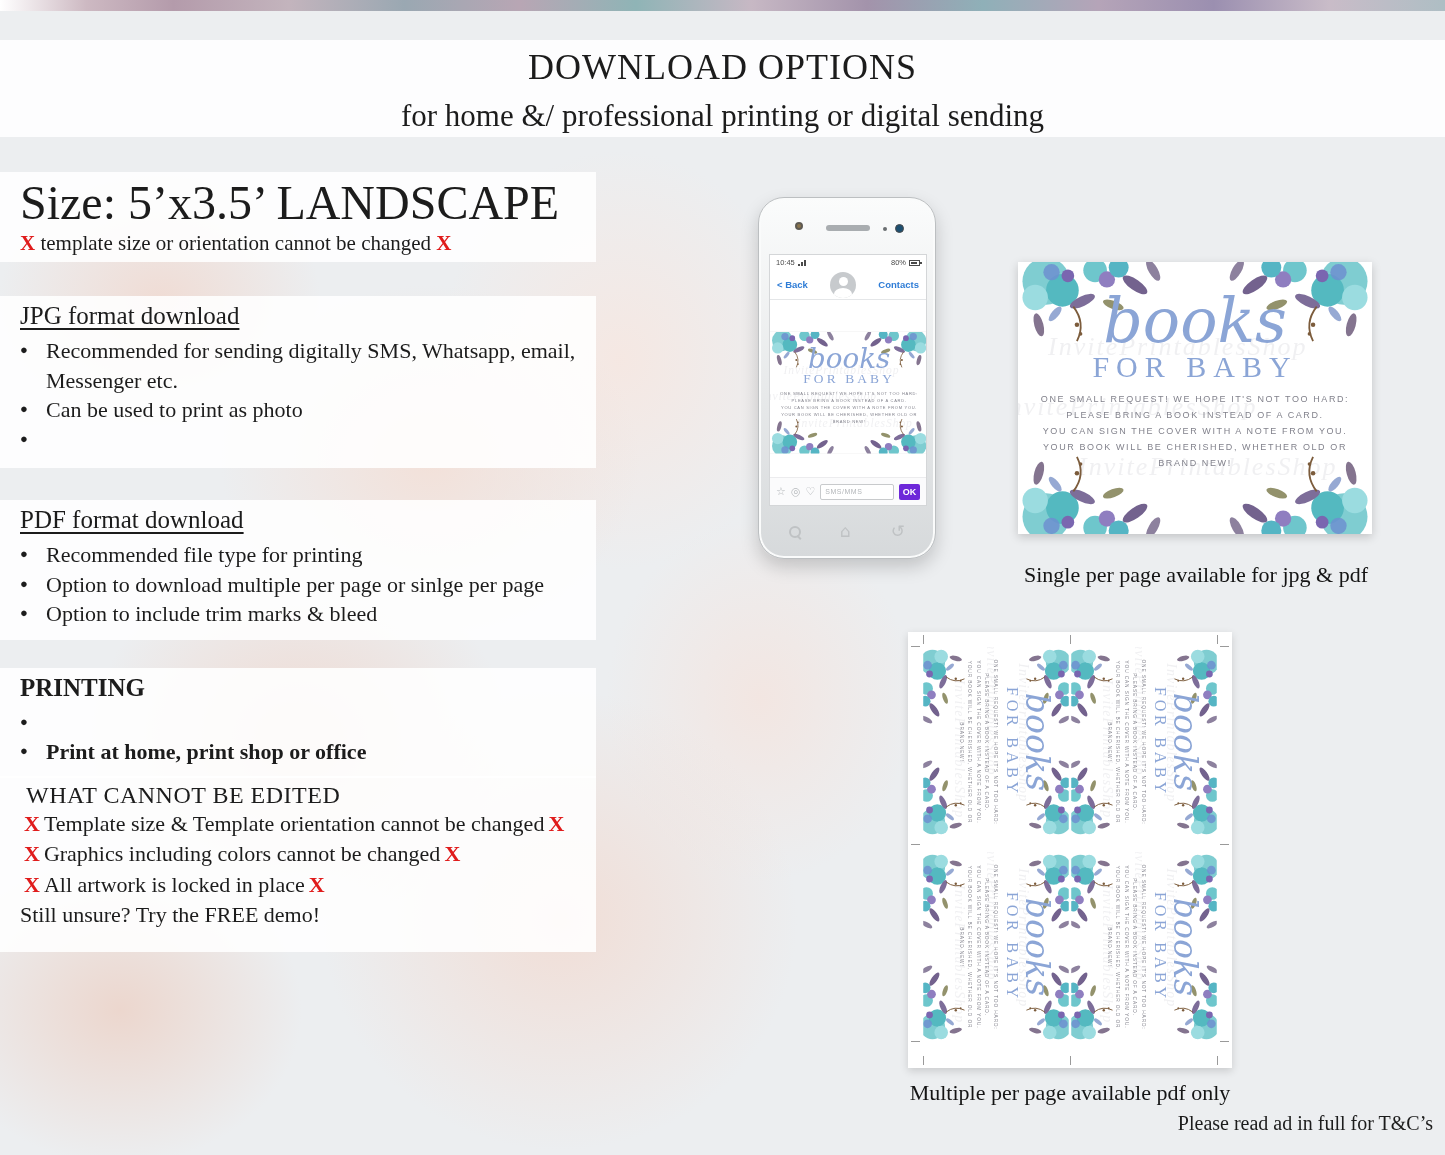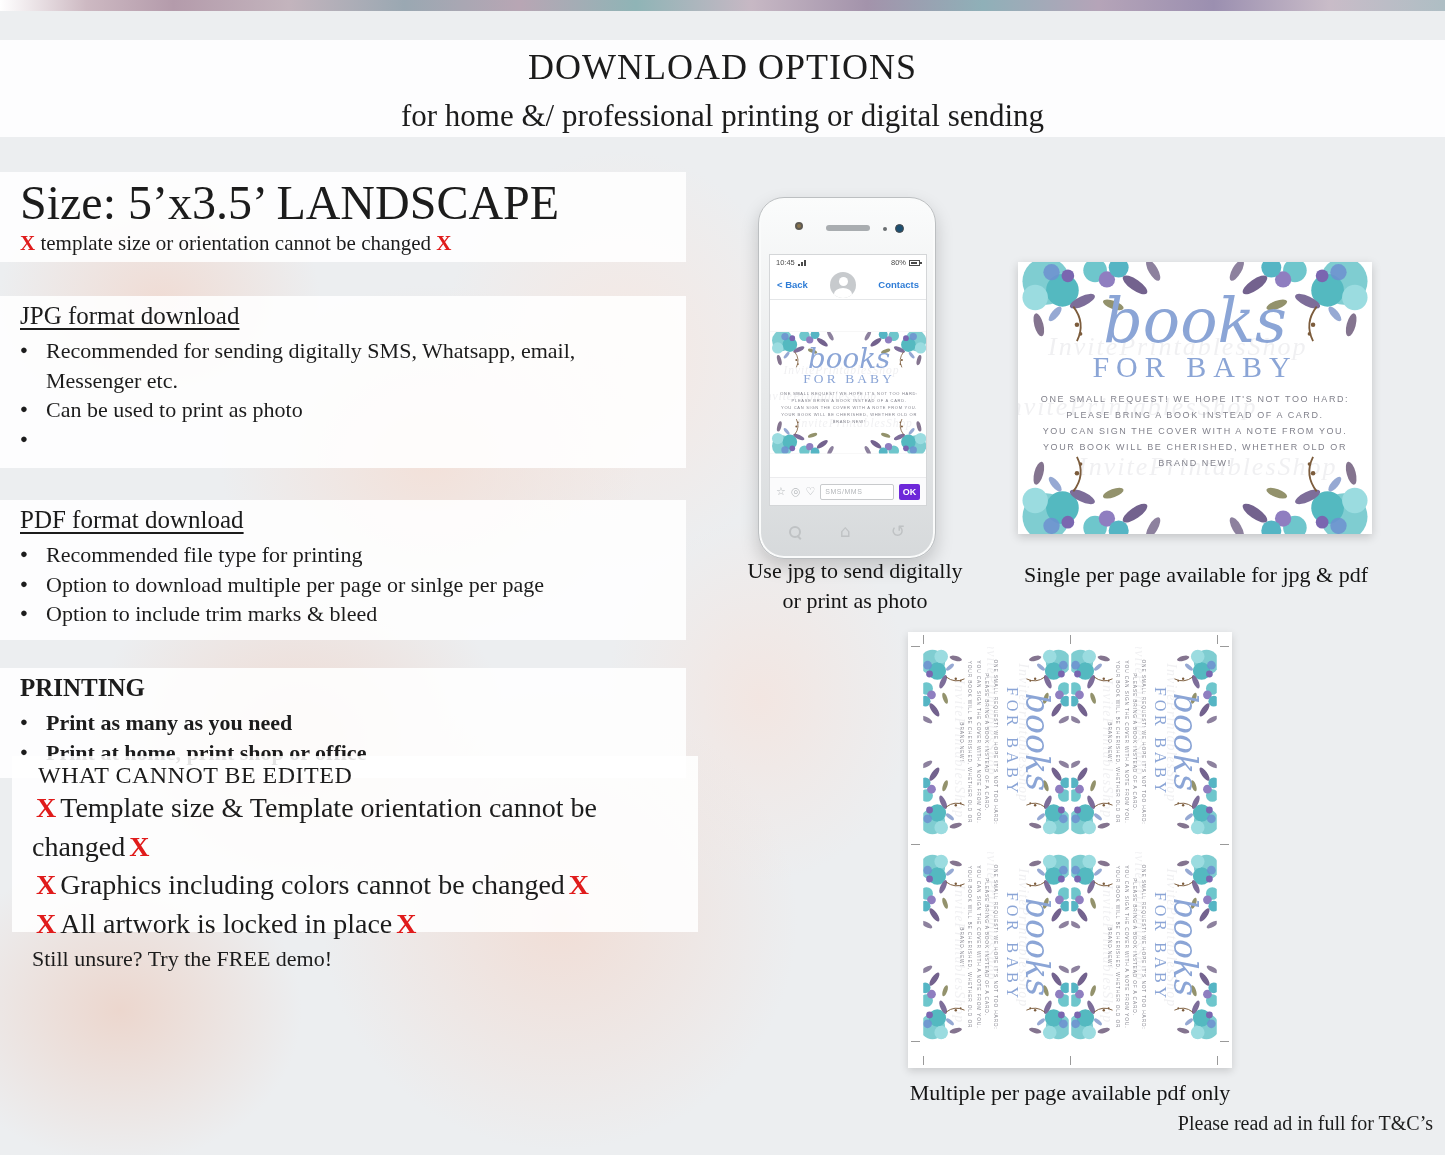--- a/index.html
+++ b/index.html
@@ -23,37 +23,37 @@
     background:linear-gradient(90deg,#ffffff 0%,#cdb9c2 6%,#b49bab 12%,#c3b4bd 20%,#9aa8b2 28%,#b8a6b4 36%,#8fb4b6 44%,#c7b8c4 52%,#a393ab 60%,#8fb0b8 68%,#b5a4b8 76%,#9b8fb0 84%,#c9bcc8 92%,#aebec4 100%); }
 
   .band { position:absolute; background:rgba(255,255,255,.88); }
 
   
   .header-band { left:0; top:40px; width:1445px; height:97px; text-align:center; }
   .header-title { font-size:36px; letter-spacing:1px; padding-top:6px; }
   .header-sub { font-size:31px; margin-top:10px; }
 
   
-  .left-band { left:0; width:686px; padding:6px 0 4px 20px; }
+  .left-band { left:0; width:596px; padding:6px 0 4px 20px; }
   .size-band { top:172px; height:90px; }
   .size-heading { font-size:48px; line-height:1.05; }
   .size-note { font-size:21px; margin-top:3px; }
   .xr { color:#e01b1b; font-weight:bold; }
 
   .sec-heading { font-size:25px; }
   .sec-heading.u { text-decoration:underline; text-underline-offset:4px; }
   .bullets { margin-top:6px; }
   .bullet { display:flex; font-size:22px; line-height:1.35; width:615px; }
   .bullet .dot { width:26px; flex:0 0 26px; font-size:13px; line-height:2.2; }
   .jpg-band { top:296px; height:172px; }
   .pdf-band { top:500px; height:140px; }
   .print-band { top:668px; height:110px;font-weight:bold; }
-  .edit-band { top:756px; height:176px;margin-left:12px; }
+  .edit-band { top:776px; height:176px; }
   .edit-heading { font-size:24px; letter-spacing:.5px; padding-left:6px; }
-  .rule-line { font-size:28px; line-height:1.38; }
+  .rule-line { font-size:22px; line-height:1.38; }
   .rule-line .xr { margin:0 4px; }
   .edit-footer { font-size:22px; margin-top:2px; }
 
   
   .books-card { position:relative; width:354px; height:272px; background:#fff; overflow:hidden; }
   .books-card .wm { position:absolute; width:354px; white-space:nowrap; font-size:26px; color:rgba(165,165,178,.17); letter-spacing:2px; font-style:italic; }
   .corner { position:absolute; width:168px; height:118px; }
   .corner.tl { left:-6px; top:-8px; }
   .corner.tr { right:-6px; top:-8px; transform:scaleX(-1); }
   .corner.bl { left:-6px; bottom:-10px; transform:scaleY(-1); }
@@ -170,21 +170,20 @@
           <span>Option to include trim marks &amp; bleed</span>
         </div>
     </div>
   </div>
 
   <div class="band left-band print-band">
     <div class="sec-heading">PRINTING</div>
     <div class="bullets">
       <div class="bullet">
           <span class="dot">●</span>
-          <span>Print as many as you need</span>
         </div>
       <div class="bullet">
           <span class="dot">●</span>
           <span>Print at home, print shop or office</span>
         </div>
     </div>
   </div>
 
   <div class="band left-band edit-band">
     <div class="edit-heading">WHAT CANNOT BE EDITED</div>
@@ -329,24 +328,20 @@
         <span class="ok-btn">OK</span>
       </div>
     </div>
     <div class="ph-nav">
       <span class="search-glyph"></span>
       <span class="nav-glyph">⌂</span>
       <span class="nav-glyph">↺</span>
     </div>
   </div>
 
-  <div class="caption phone-caption">
-    <div>Use jpg to send digitally</div>
-    <div>or print as photo</div>
-  </div>
 
   <div class="single-card">
     <div class="books-card" id="card-master">
       <div class="wm" style="left:30px; top:70px;">InvitePrintablesShop</div>
       <div class="wm" style="left:-20px; top:130px;">InvitePrintablesShop</div>
       <div class="wm" style="left:60px; top:190px;">InvitePrintablesShop</div>
       <svg class="corner tl" viewBox="0 0 170 130">
         <circle cx="30" cy="30" r="26" fill="#7fcdd1"></circle>
           <circle cx="48" cy="40" r="18" fill="#54b9c0"></circle>
         <circle cx="18" cy="48" r="14" fill="#9bdce0"></circle>

